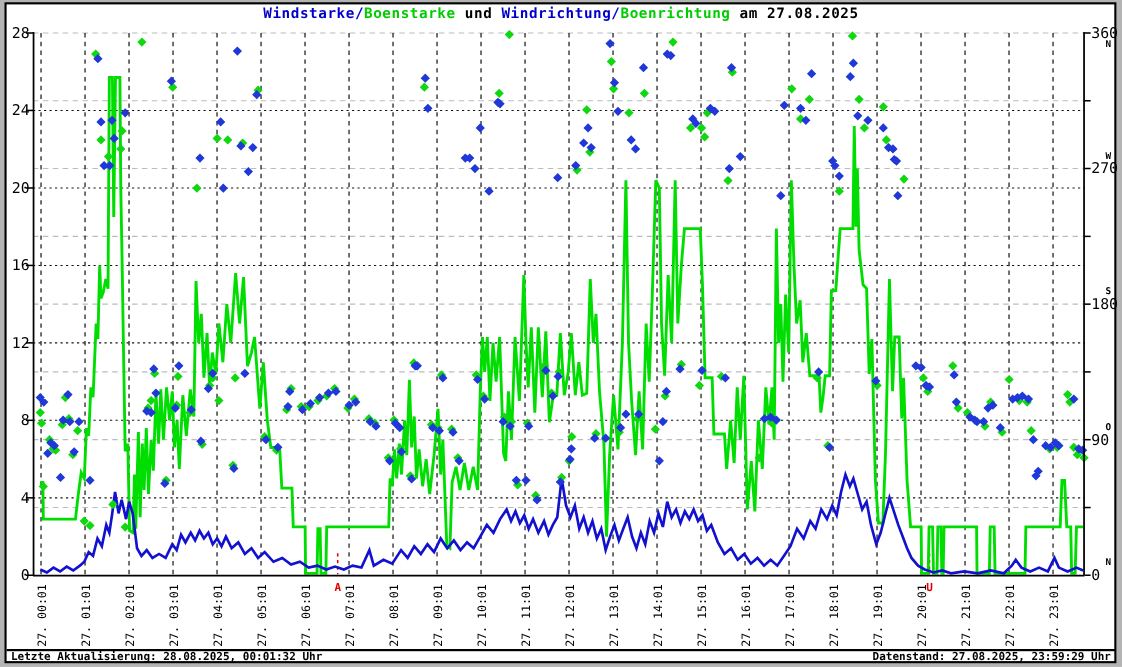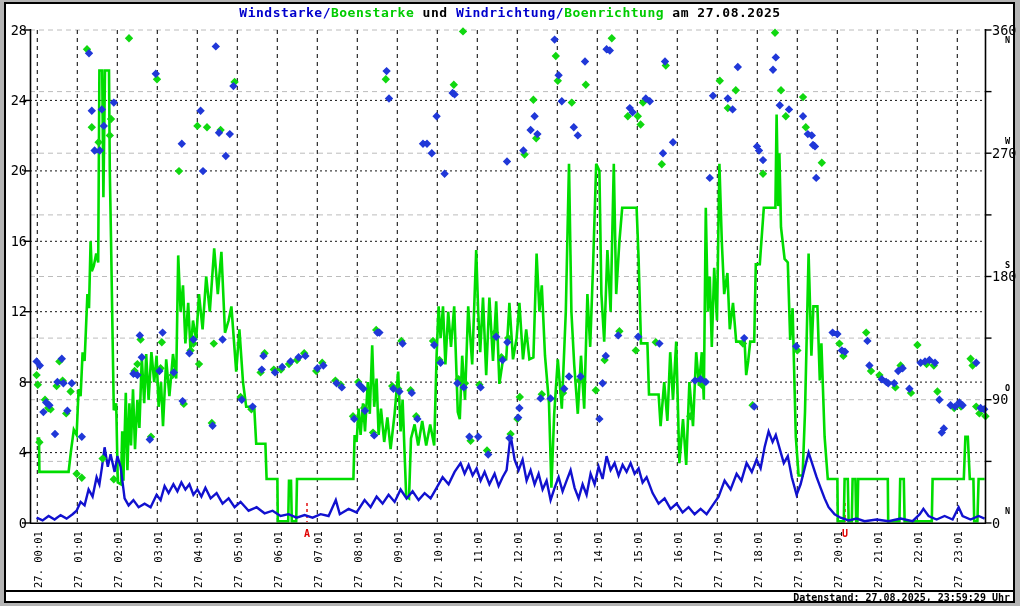--- a/index.html
+++ b/index.html
@@ -132,14 +132,15 @@
       <text class="xlab" x="681.8" y="588" transform="rotate(-90 681.8 588)">27. 16:01</text>
       <text class="xlab" x="721.8" y="588" transform="rotate(-90 721.8 588)">27. 17:01</text>
       <text class="xlab" x="761.8" y="588" transform="rotate(-90 761.8 588)">27. 18:01</text>
       <text class="xlab" x="801.8" y="588" transform="rotate(-90 801.8 588)">27. 19:01</text>
       <text class="xlab" x="841.8" y="588" transform="rotate(-90 841.8 588)">27. 20:01</text>
       <text class="xlab" x="881.8" y="588" transform="rotate(-90 881.8 588)">27. 21:01</text>
       <text class="xlab" x="921.8" y="588" transform="rotate(-90 921.8 588)">27. 22:01</text>
       <text class="xlab" x="961.8" y="588" transform="rotate(-90 961.8 588)">27. 23:01</text>
     </svg>
   <div id="statusline"></div>
+  <div id="status-left" class="status-text">Letzte Aktualisierung: 28.08.2025, 00:01:32 Uhr</div>
   <div id="status-right" class="status-text">Datenstand: 27.08.2025, 23:59:29 Uhr</div>
 </div>
 
 </body></html>

